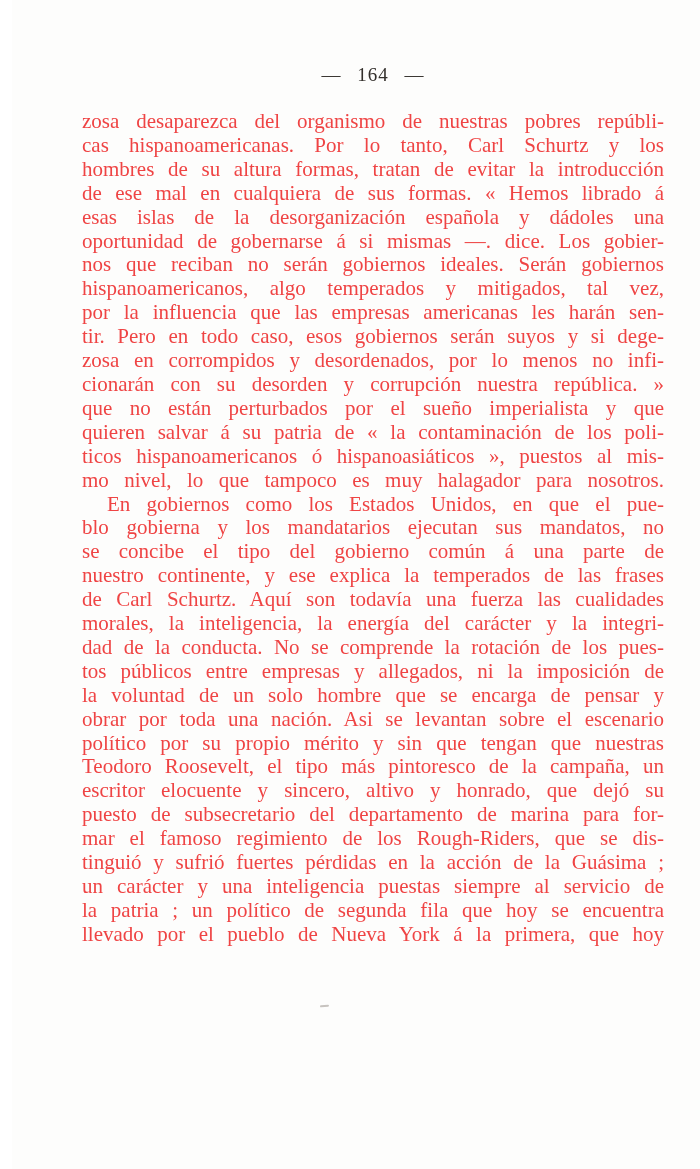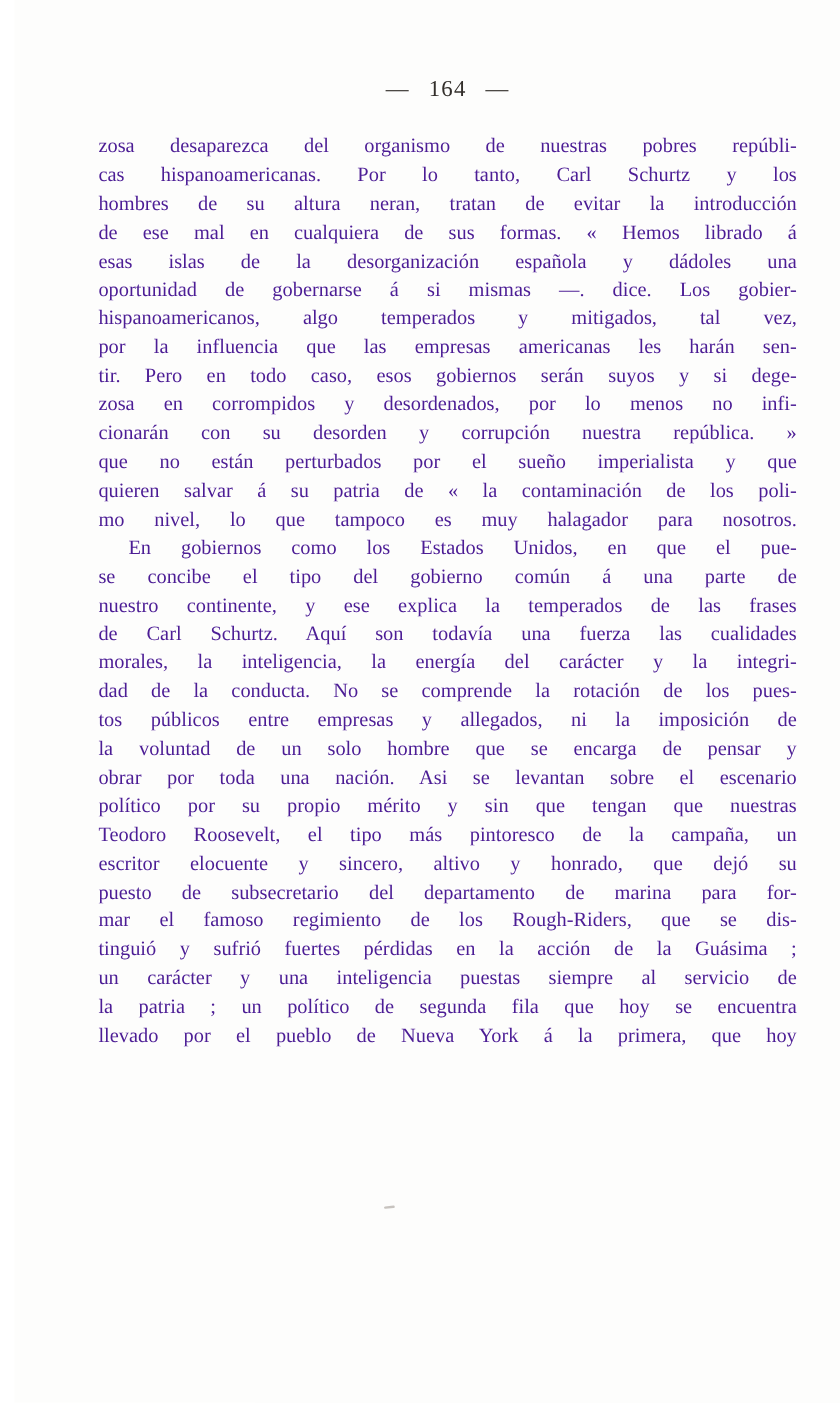--- a/index.html
+++ b/index.html
@@ -28,27 +28,27 @@
     word-spacing: 10px;
     color: #332f2b;
   }
   .page-text {
     position: absolute;
     top: 110px;
     left: 70px;
     width: 582px;
   }
   .line {
-    font-size: 17px;
+    font-size: 21px;
     line-height: 23.9px;
     text-align: justify;
     text-align-last: justify;
     -moz-text-align-last: justify;
     white-space: normal;
-    color: #4c1d95;
+    color: #ef4444;
   }
   .line.indent {
     padding-left: 25px;
   }
   
   .scan-edge {
     position: absolute;
     top: 0;
     right: 0;
     width: 11px;
@@ -73,33 +73,36 @@
 </style>
 </head>
 <body>
 
 <div class="scan-page">
   <div class="running-head">— 164 —</div>
 
   <div class="page-text">
       <div class="line">zosa desaparezca del organismo de nuestras pobres repúbli-</div>
       <div class="line">cas hispanoamericanas. Por lo tanto, Carl Schurtz y los</div>
-      <div class="line">hombres de su altura neran, tratan de evitar la introducción</div>
+      <div class="line">hombres de su altura formas, tratan de evitar la introducción</div>
       <div class="line">de ese mal en cualquiera de sus formas. « Hemos librado á</div>
       <div class="line">esas islas de la desorganización española y dádoles una</div>
       <div class="line">oportunidad de gobernarse á si mismas —. dice. Los gobier-</div>
+      <div class="line">nos que reciban no serán gobiernos ideales. Serán gobiernos</div>
       <div class="line">hispanoamericanos, algo temperados y mitigados, tal vez,</div>
       <div class="line">por la influencia que las empresas americanas les harán sen-</div>
       <div class="line">tir. Pero en todo caso, esos gobiernos serán suyos y si dege-</div>
       <div class="line">zosa en corrompidos y desordenados, por lo menos no infi-</div>
       <div class="line">cionarán con su desorden y corrupción nuestra república. »</div>
       <div class="line">que no están perturbados por el sueño imperialista y que</div>
       <div class="line">quieren salvar á su patria de « la contaminación de los poli-</div>
+      <div class="line">ticos hispanoamericanos ó hispanoasiáticos », puestos al mis-</div>
       <div class="line">mo nivel, lo que tampoco es muy halagador para nosotros.</div>
       <div class="line indent">En gobiernos como los Estados Unidos, en que el pue-</div>
+      <div class="line">blo gobierna y los mandatarios ejecutan sus mandatos, no</div>
       <div class="line">se concibe el tipo del gobierno común á una parte de</div>
       <div class="line">nuestro continente, y ese explica la temperados de las frases</div>
       <div class="line">de Carl Schurtz. Aquí son todavía una fuerza las cualidades</div>
       <div class="line">morales, la inteligencia, la energía del carácter y la integri-</div>
       <div class="line">dad de la conducta. No se comprende la rotación de los pues-</div>
       <div class="line">tos públicos entre empresas y allegados, ni la imposición de</div>
       <div class="line">la voluntad de un solo hombre que se encarga de pensar y</div>
       <div class="line">obrar por toda una nación. Asi se levantan sobre el escenario</div>
       <div class="line">político por su propio mérito y sin que tengan que nuestras</div>
       <div class="line">Teodoro Roosevelt, el tipo más pintoresco de la campaña, un</div>

